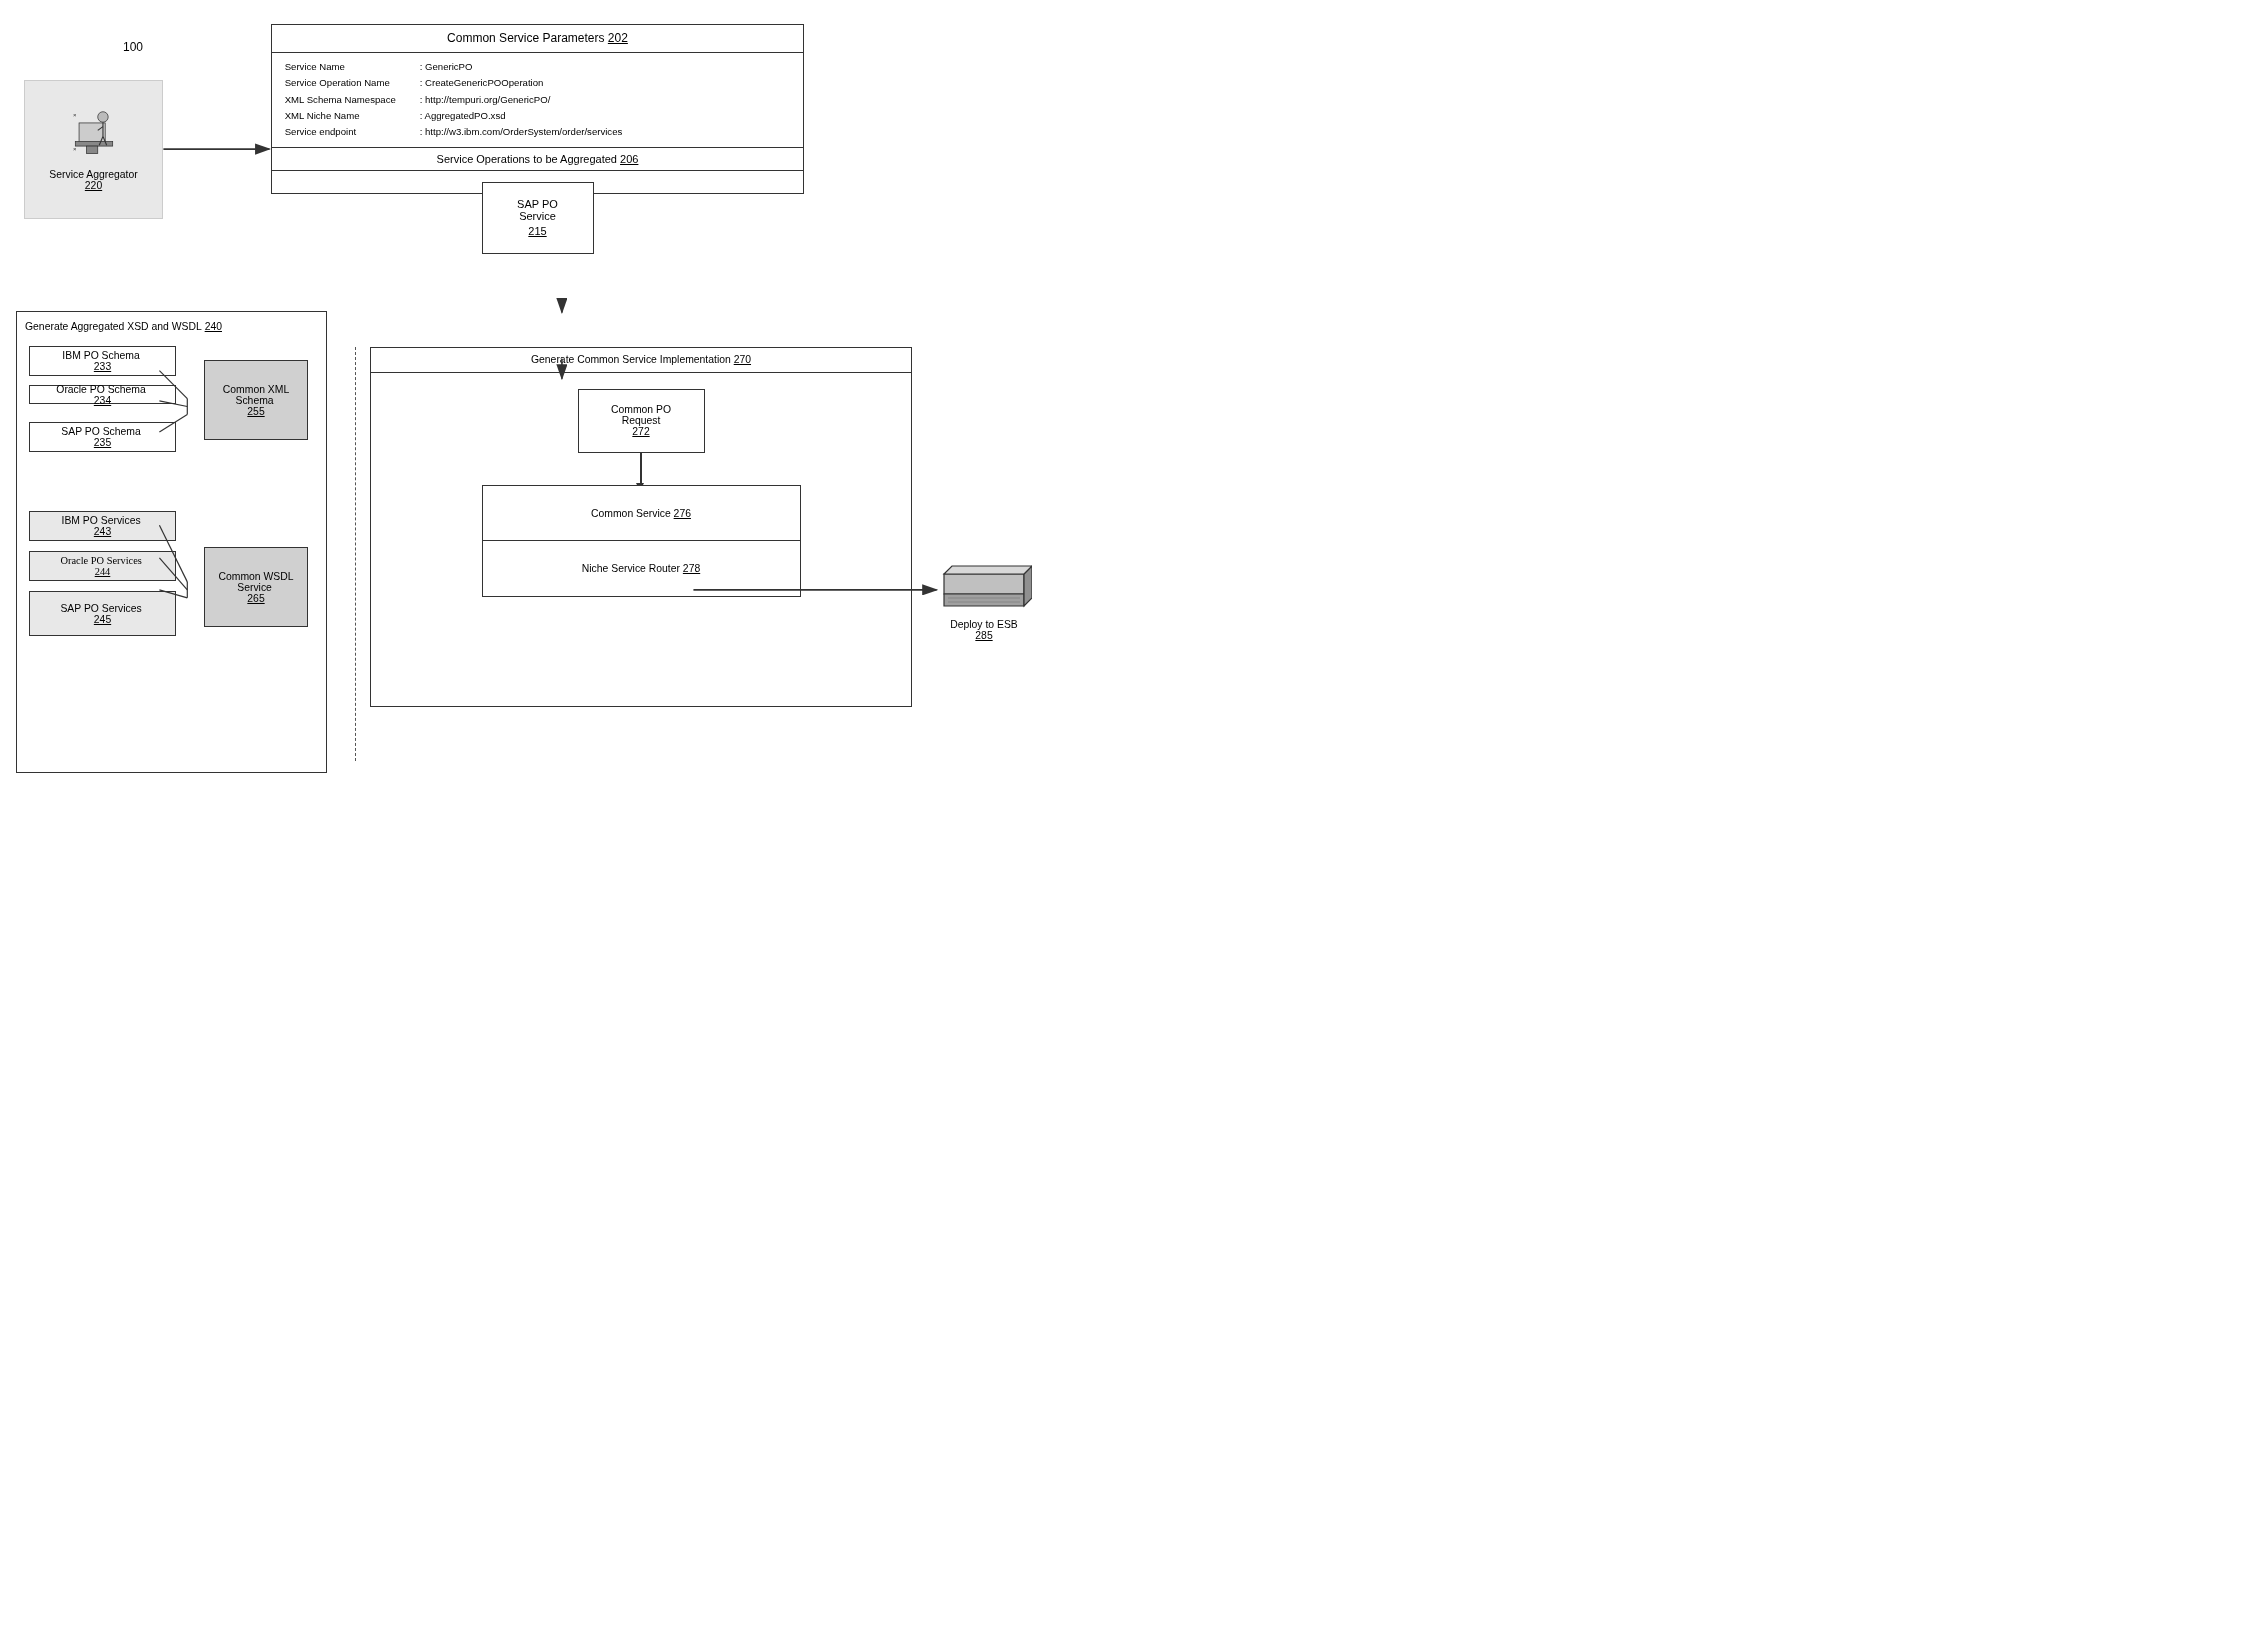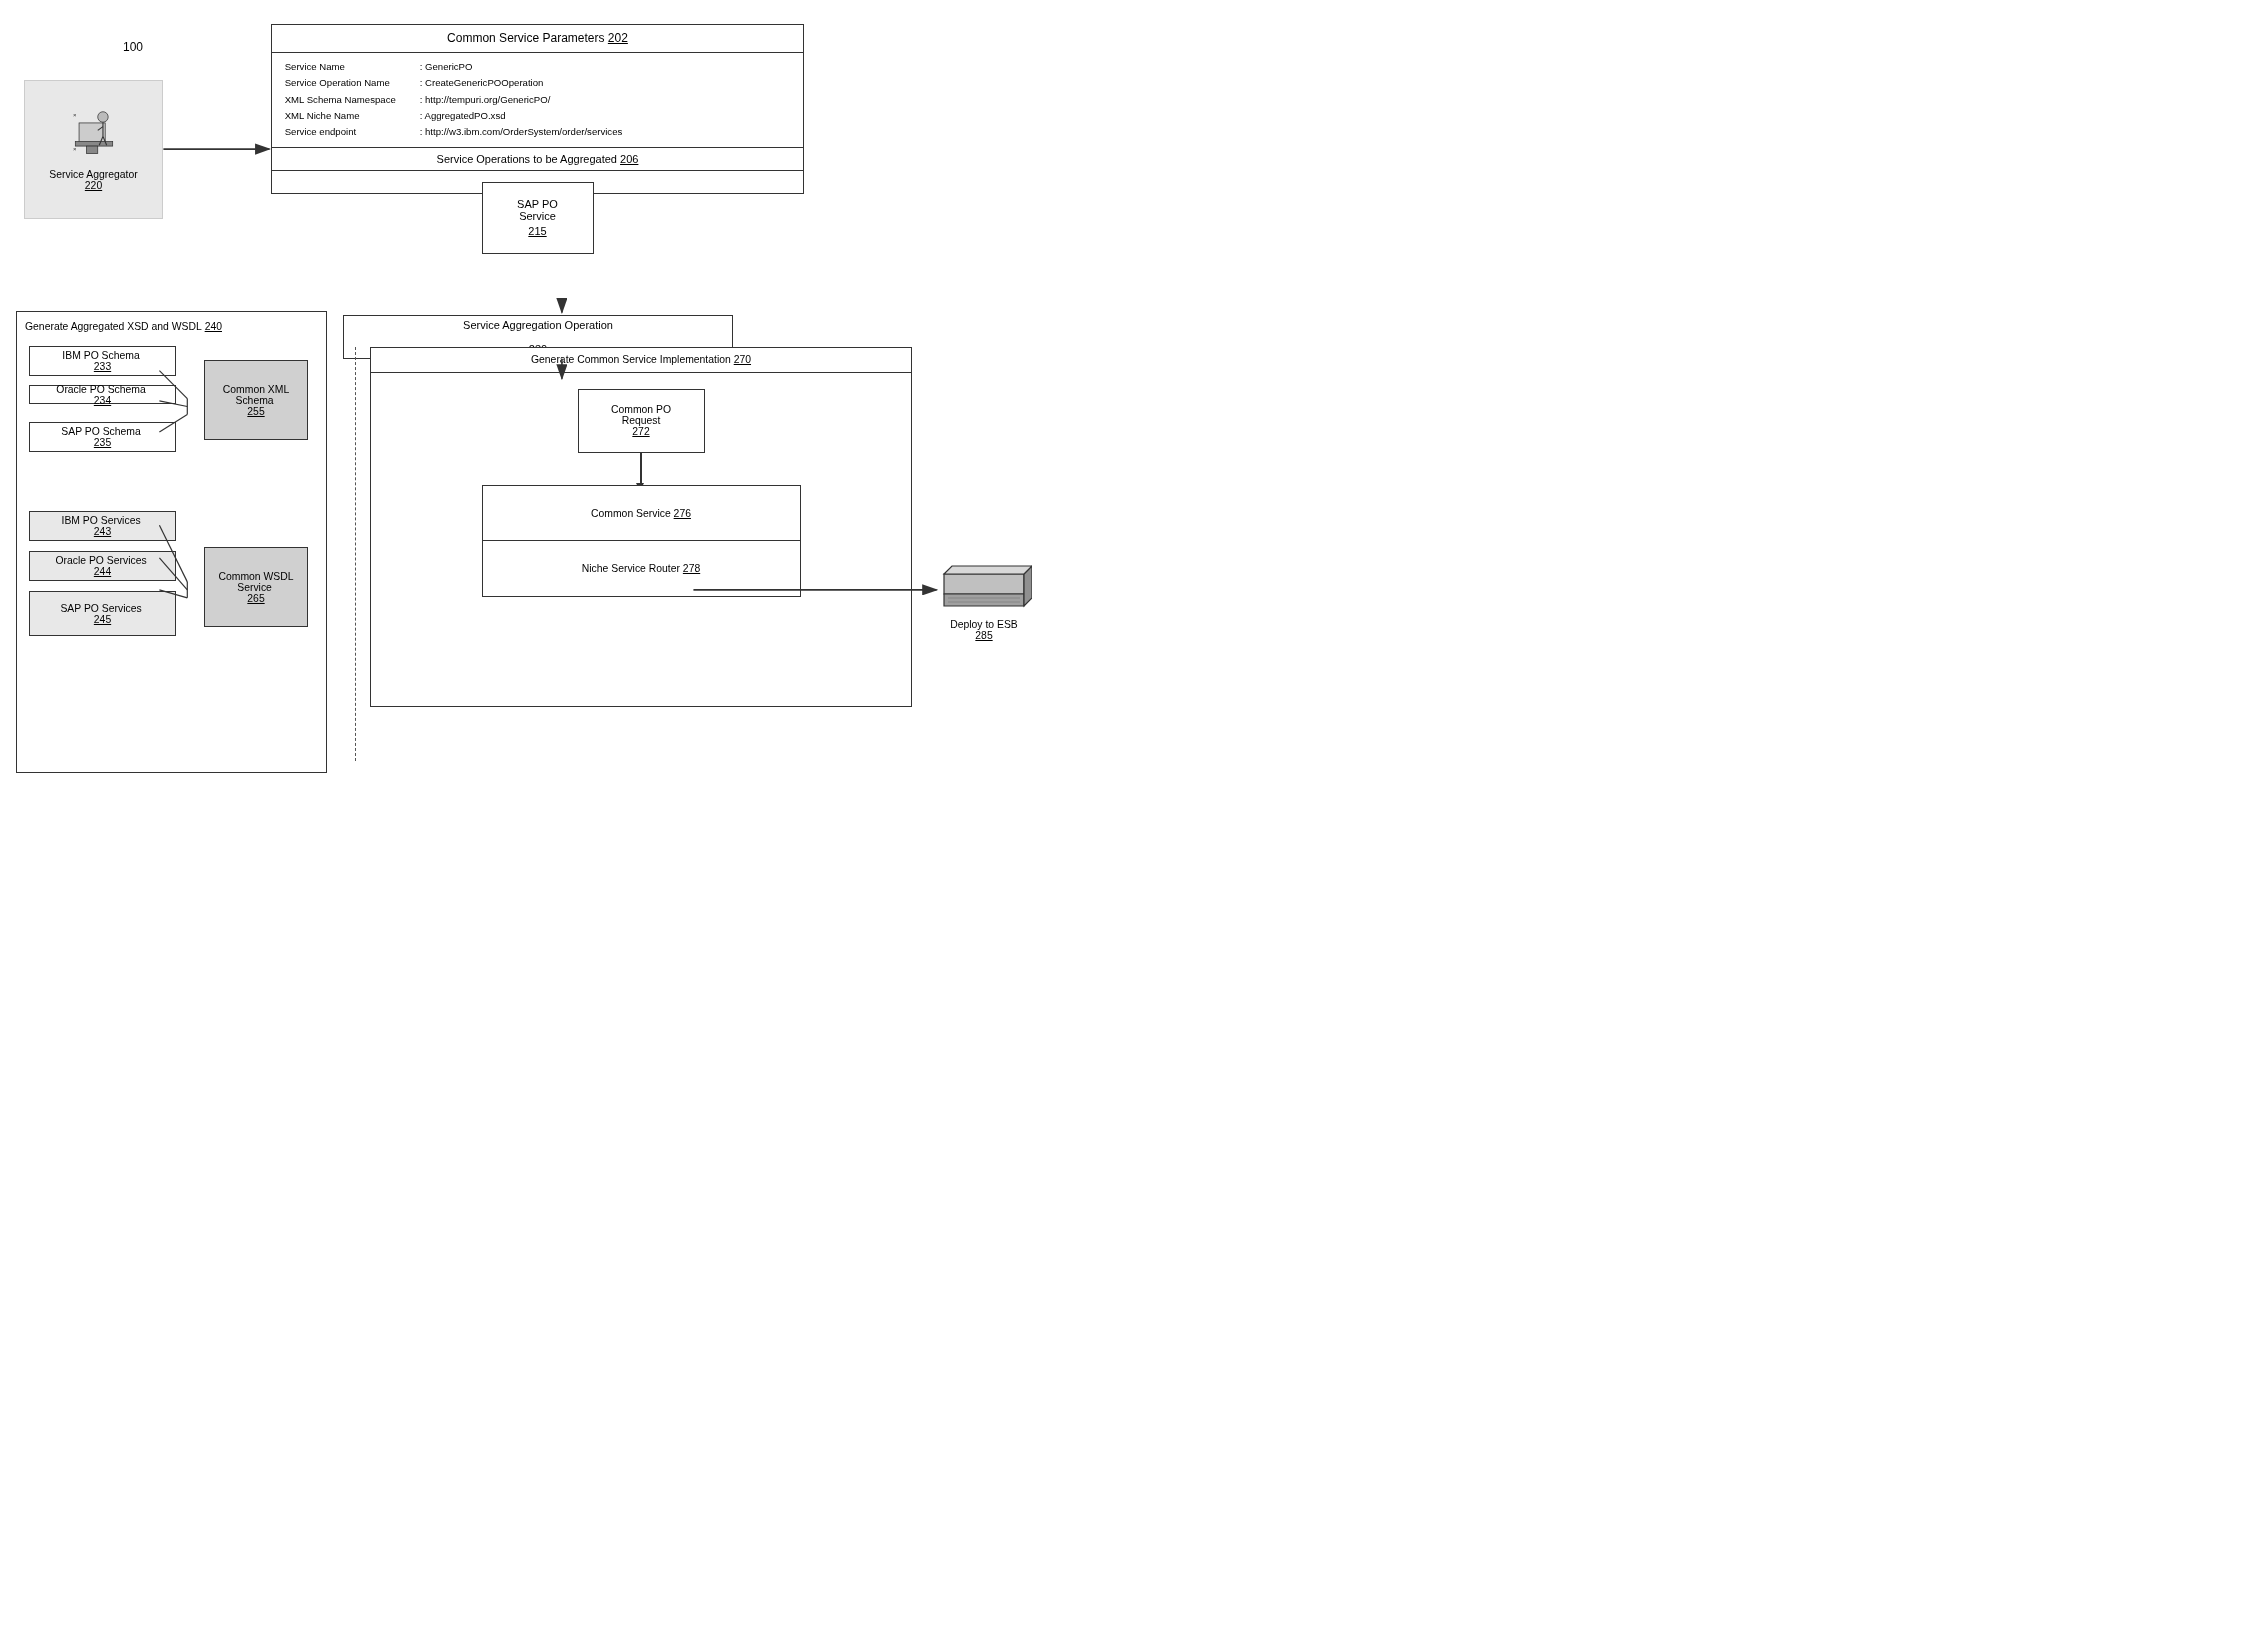--- a/index.html
+++ b/index.html
@@ -207,23 +207,20 @@
         <div class="underline" style="margin-top:3.2px;">214</div>
       </div>
 
       <div class="box" style="width:112px; min-height:72px; font-size:11px;">
         <div>SAP PO<br>Service</div>
         <div class="underline" style="margin-top:3.2px;">215</div>
       </div>
     </div>
   </div>
 
-  <div class="box" style="left:343px; top:315px; width:390px; height:44px; font-size:11px;">
-    <span>Service Aggregation Operation</span>&nbsp;<span class="underline">230</span>
-  </div>
 
   <div class="outer-left" style="left:16px; top:311px; width:311px; height:462px;">
     <div class="outer-left-title">
       Generate Aggregated  XSD and WSDL&nbsp;<span class="underline">240</span>
     </div>
 
     <div class="box" style="position:relative; left:12px; top:8px; width:147px; height:30px; margin-bottom:4.8px;">
       IBM PO Schema&nbsp;<span class="underline">233</span>
     </div>
     <div class="box" style="position:relative; left:12px; top:12.7px; width:147px; height:19px; margin-bottom:13px;">
@@ -233,21 +230,21 @@
       SAP PO Schema&nbsp;<span class="underline">235</span>
     </div>
 
     <div class="box shaded" style="position:absolute; left:187px; top:48px; width:104px; height:80px; font-size:10.4px;">
       Common XML<br>Schema&nbsp;<span class="underline">255</span>
     </div>
 
     <div class="box light-shaded" style="position:absolute; left:12px; top:199px; width:147px; height:30px;">
       IBM PO Services&nbsp;<span class="underline">243</span>
     </div>
-    <div class="box light-shaded" style="position:absolute; left:12px; top:239px; width:147px; height:30px;">
+    <div class="box light-shaded" style="position:absolute; left:12px; top:239px; width:147px; height:30px;font-family:Liberation Serif, serif;">
       Oracle PO Services&nbsp;<span class="underline">244</span>
     </div>
     <div class="box light-shaded" style="position:absolute; left:12px; top:279px; width:147px; height:45px;">
       SAP PO Services&nbsp;<span class="underline">245</span>
     </div>
 
     <div class="box shaded" style="position:absolute; left:187px; top:235px; width:104px; height:80px; font-size:10.4px;">
       Common WSDL<br>Service&nbsp;<span class="underline">265</span>
     </div>
   </div>

